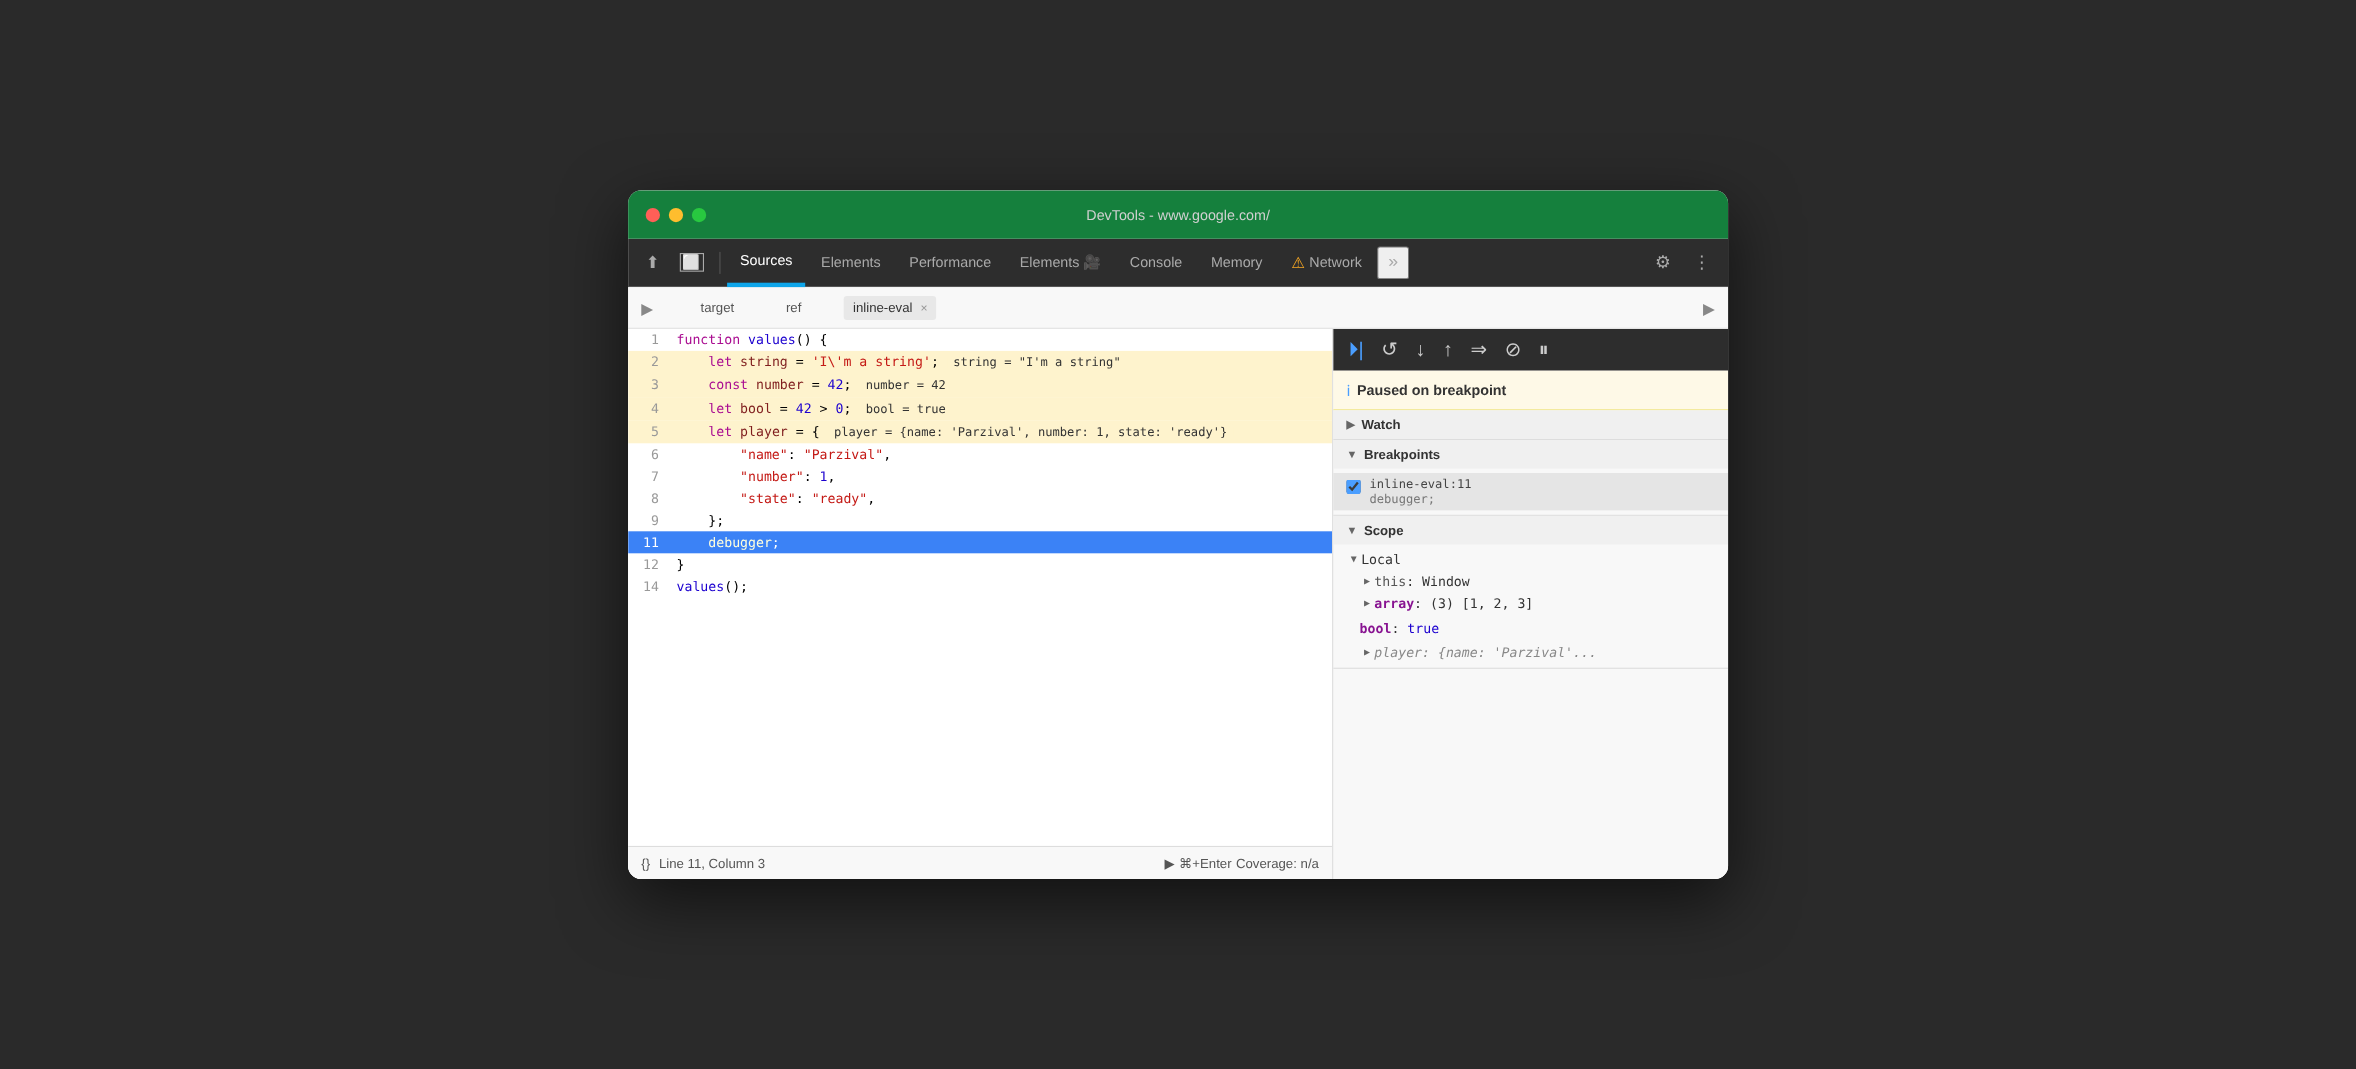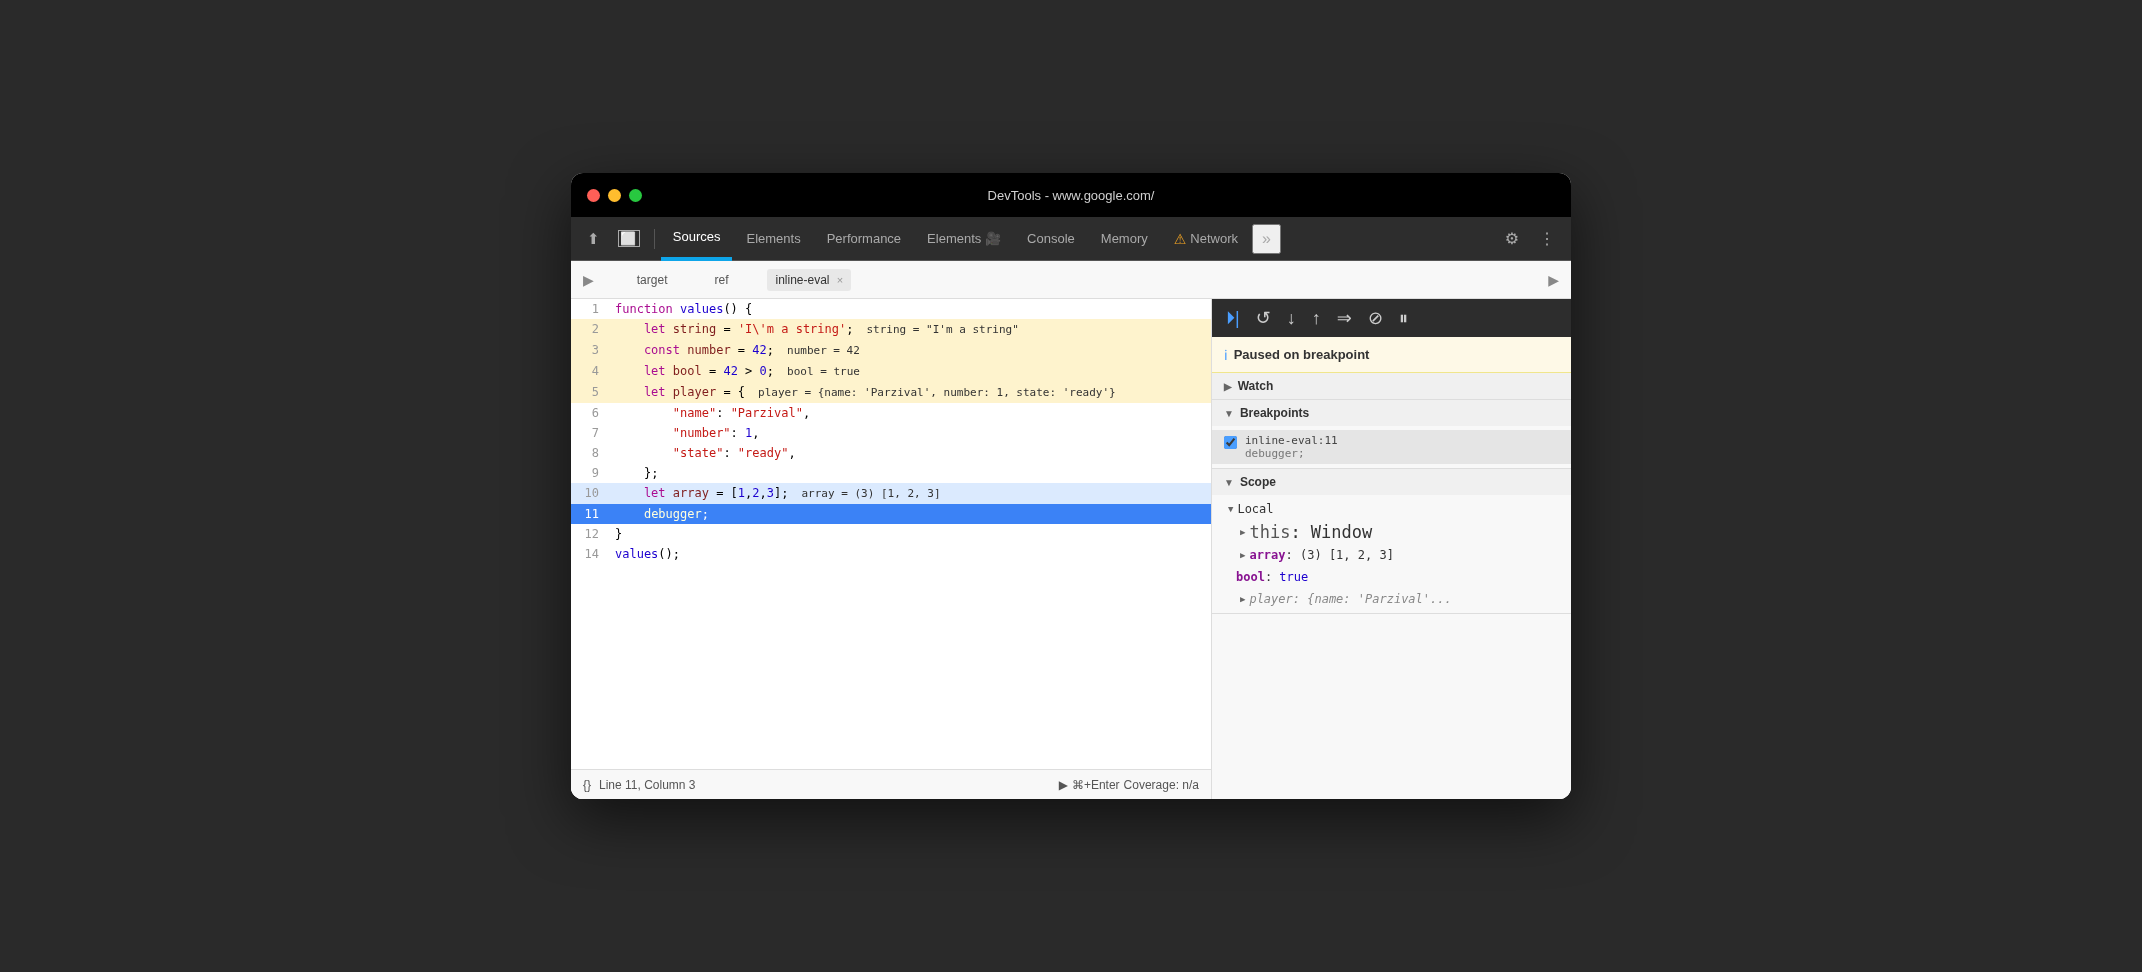--- a/index.html
+++ b/index.html
@@ -12,21 +12,21 @@
       font-family: -apple-system, BlinkMacSystemFont, 'Segoe UI', sans-serif;
     }
     .window {
       width: 1000px;
       background: #f0f0f0;
       border-radius: 12px;
       box-shadow: 0 20px 60px rgba(0,0,0,0.6);
       overflow: hidden;
     }
     .titlebar {
-      background: #000000;
+      background: #15803d;
       height: 44px;
       display: flex;
       align-items: center;
       padding: 0 16px;
       position: relative;
     }
     .traffic-lights {
       display: flex;
       gap: 8px;
       align-items: center;
@@ -443,24 +443,20 @@
         <div class="code-line">
           <span class="line-number">8</span>
           <span class="line-content">        <span class="str">"state"</span><span class="op">:</span> <span class="str">"ready"</span><span class="op">,</span></span>
         </div>
 
         <div class="code-line">
           <span class="line-number">9</span>
           <span class="line-content">    <span class="op">};</span></span>
         </div>
 
-        <div class="code-line" style="background:#dbeafe;">
-          <span class="line-number">10</span>
-          <span class="line-content"><span class="kw">    let</span> <span class="var-name">array</span> <span class="op">= [</span><span class="num">1</span><span class="op">,</span><span class="num">2</span><span class="op">,</span><span class="num">3</span><span class="op">];</span><span class="inline-val-blue">array = (3) [1, 2, 3]</span></span>
-        </div>
 
         <div class="code-line" style="background:#3b82f6;">
           <span class="line-number" style="color:#fff;">11</span>
           <span class="line-content" style="color:#fff;">    <span style="color:#ffd;">debugger</span><span style="color:#fff;">;</span></span>
         </div>
 
         <div class="code-line">
           <span class="line-number">12</span>
           <span class="line-content"><span class="op">}</span></span>
         </div>
@@ -545,21 +541,21 @@
         </div>
         <div class="panel-body">
 
           <div class="scope-expandable">
             <span class="expand-arrow">▼</span>
             <span>Local</span>
           </div>
 
           <div class="scope-expandable" style="padding-left:28px;">
             <span class="expand-arrow">▶</span>
-            <span style="font-family:monospace;font-size:17px;"><span style="color:#555;">this</span>: <span style="color:#333;">Window</span></span>
+            <span style="font-family:monospace;font-size:12px;"><span style="color:#555;">this</span>: <span style="color:#333;">Window</span></span>
           </div>
 
           <div class="scope-expandable" style="padding-left:28px;">
             <span class="expand-arrow">▶</span>
             <span style="font-family:monospace;font-size:12px;"><span style="color:#881391;font-weight:600;">array</span>: <span style="color:#333;">(3) [1, 2, 3]</span></span>
           </div>
 
           <div class="scope-item">
             <span style="color:#881391;font-weight:600;">bool</span>: <span style="color:#1c00cf;">true</span>
           </div>

